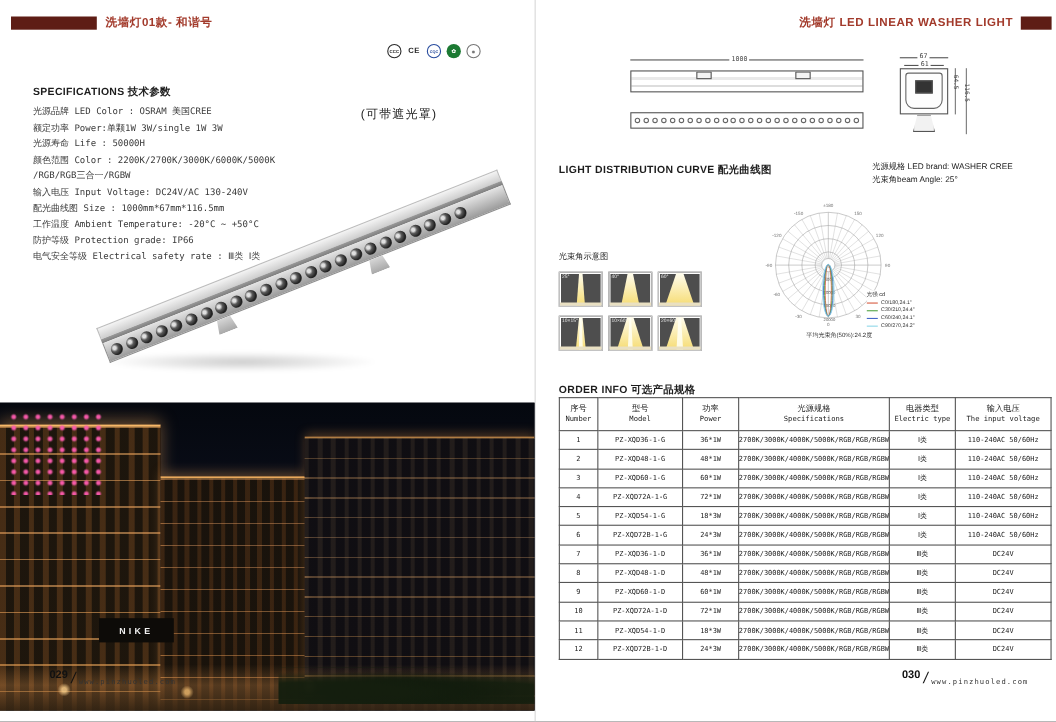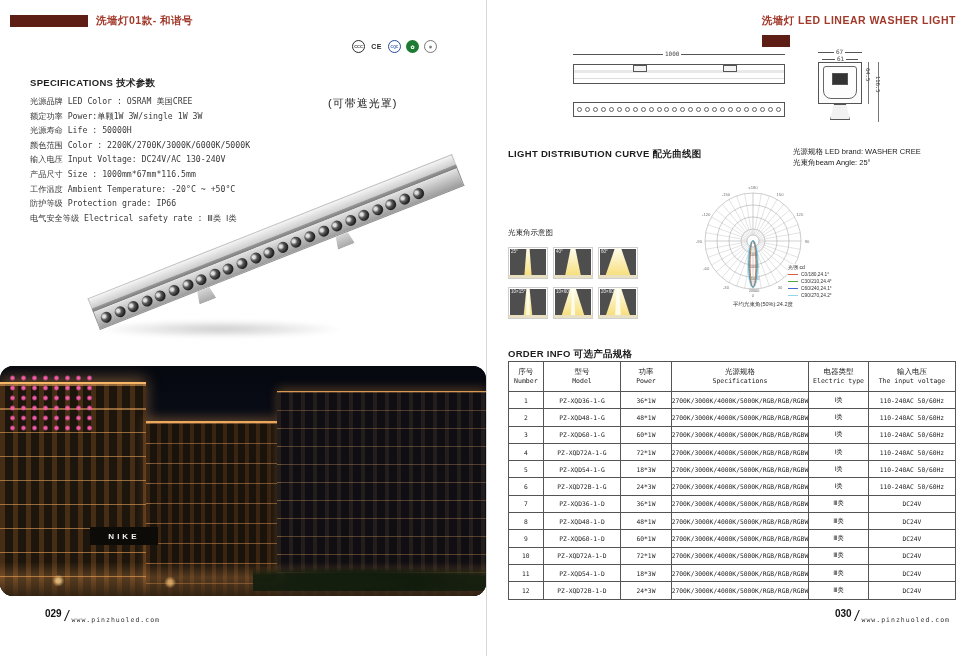--- a/index.html
+++ b/index.html
@@ -6,21 +6,21 @@
   #page{position:relative;width:960px;height:656px;background:#ffffff;overflow:hidden;
         font-family:"Liberation Sans",sans-serif;color:#222;}
   .abs{position:absolute;}
   .divider{left:486px;top:0;width:1px;height:656px;background:#d8d8d8;}
 
   
   .hdr-bar{height:12px;background:#5e1d15;}
   .hdr-title{font-size:10.5px;font-weight:bold;color:#a23a2b;letter-spacing:.5px;white-space:nowrap;}
   .hdr-l{left:10px;top:14px;display:flex;align-items:center;gap:8px;}
   .hdr-l .hdr-bar{width:78px;}
-  .hdr-r{right:4px;top:14px;display:flex;gap:7px;flex-direction:column;}
+  .hdr-r{right:4px;top:14px;display:flex;align-items:center;gap:7px;}
   .hdr-r .hdr-bar{width:28px;}
 
   
   .certs{left:352px;top:40px;display:flex;gap:5px;align-items:center;}
   .cert{width:13px;height:13px;border-radius:50%;display:flex;align-items:center;justify-content:center;
         font-size:4px;font-weight:bold;box-sizing:border-box;}
   .cert.ccc{border:1.3px solid #2a2a2a;color:#2a2a2a;}
   .cert.ce{border:none;border-radius:0;font-size:7px;color:#2a2a2a;letter-spacing:.5px;}
   .cert.cqc{border:1.2px solid #274b9e;color:#274b9e;font-size:3.5px;}
   .cert.rohs{background:#1c7a33;color:#fff;font-size:5px;}
@@ -40,21 +40,21 @@
   .bar-mid{height:4px;background:linear-gradient(180deg,#9a9a9a,#7d7d7d);}
   .bar-front{height:18px;background:linear-gradient(180deg,#e3e3e3,#9b9b9b);border:1px solid #8f8f8f;border-top:none;
     display:flex;align-items:center;padding:0 4px;gap:3.6px;}
   .bar-front i{display:block;width:11px;height:11px;border-radius:50%;flex:0 0 auto;
     background:radial-gradient(circle at 35% 35%,#dfdfdf 0 14%,#5a5a5a 34%,#1f1f1f 66%,#777 100%);}
   .bracket{position:absolute;bottom:-13px;width:18px;height:13px;background:linear-gradient(180deg,#d6d6d6,#a8a8a8);
     clip-path:polygon(15% 0,85% 0,100% 100%,0 100%);}
   .bracket.b1{left:26%;} .bracket.b2{left:64%;}
 
   
-  .photo{left:0;top:366px;width:486px;height:230px;background:#0a0d16;overflow:hidden;border-radius:13px;}
+  .photo{left:0;top:366px;width:486px;height:280px;background:#0a0d16;overflow:hidden;}
   .photo .sky{position:absolute;inset:0;background:linear-gradient(180deg,#05080f,#0c101d 45%,#1b140d 100%);}
   .bldg{position:absolute;}
   .bldgA{left:0;top:7%;width:30%;height:93%;background:
       repeating-linear-gradient(90deg,rgba(255,150,60,.18) 0 5px,rgba(0,0,0,0) 5px 13px),
       repeating-linear-gradient(180deg,rgba(255,178,92,.55) 0 1.5px,rgba(30,22,12,.95) 1.5px 24px);
       border-top:2px solid #f7b768;box-shadow:0 -4px 14px rgba(250,175,95,.4);}
   .pinkLights{left:1.5%;top:3%;width:18%;height:27%;
       background-image:radial-gradient(circle,rgba(255,92,176,.95) 1.3px,rgba(255,92,176,0) 3px);
       background-size:11px 10px;filter:blur(.3px);}
   .bldgB{left:30%;top:24%;width:27%;height:76%;background:
@@ -78,21 +78,21 @@
       background:
         radial-gradient(ellipse at 15% 70%, rgba(20,30,14,.95) 0 30%, rgba(0,0,0,0) 60%),
         radial-gradient(ellipse at 45% 65%, rgba(16,26,12,.95) 0 32%, rgba(0,0,0,0) 62%),
         radial-gradient(ellipse at 78% 70%, rgba(20,30,14,.95) 0 30%, rgba(0,0,0,0) 60%);}
 
   
   .footer{top:608px;display:flex;align-items:flex-start;gap:3px;}
   .footer .pno{font-size:10px;font-weight:bold;color:#111;}
   .footer .slash{font-size:14px;color:#111;font-style:italic;line-height:11px;padding-top:3px;}
   .footer .site{font-family:"DejaVu Sans Mono",monospace;font-size:6.5px;color:#333;letter-spacing:1px;padding-top:8px;}
-  .footer-l{left:45px;} .footer-r{right:10px;justify-content:center;}
+  .footer-l{left:45px;} .footer-r{right:25px;justify-content:center;}
 
   
   .dwg{left:558px;top:46px;width:345px;height:96px;font-family:"DejaVu Sans Mono",monospace;}
   .dwg *{position:absolute;box-sizing:border-box;}
   .dline{background:#555;}
   .dlabel{font-size:6px;color:#444;background:#fff;padding:0 2px;line-height:7px;}
   .topview{left:15px;top:18px;width:212px;height:20px;border:1px solid #555;
       background:linear-gradient(180deg,#fff 0 30%,#e9e9e9 30% 45%,#fff 45% 70%,#ddd 70% 78%,#fff 78%);}
   .tv-tab{width:14px;height:7px;border:1px solid #555;background:#f4f4f4;top:19px;}
   .frontview{left:15px;top:56px;width:212px;height:15px;border:1px solid #555;display:flex;align-items:center;
@@ -171,22 +171,23 @@
     <span class="cert rohs">✿</span>
     <span class="cert qs">◉</span>
   </div>
 
   <div class="abs sec-heading" style="left:30px;top:77px;">SPECIFICATIONS 技术参数</div>
   <div class="abs spec-wrap">
       <div class="spec-line">光源品牌 LED Color : OSRAM 美国CREE</div>
       <div class="spec-line">额定功率 Power:单颗1W 3W/single 1W 3W</div>
       <div class="spec-line">光源寿命 Life : 50000H</div>
       <div class="spec-line">颜色范围 Color : 2200K/2700K/3000K/6000K/5000K</div>
+      <div class="spec-line">/RGB/RGB三合一/RGBW</div>
       <div class="spec-line">输入电压 Input Voltage: DC24V/AC 130-240V</div>
-      <div class="spec-line">产品尺寸 Size : 1000mm*67mm*116.5mm</div>
+      <div class="spec-line">配光曲线图 Size : 1000mm*67mm*116.5mm</div>
       <div class="spec-line">工作温度 Ambient Temperature: -20°C ~ +50°C</div>
       <div class="spec-line">防护等级 Protection grade: IP66</div>
       <div class="spec-line">电气安全等级 Electrical safety rate : Ⅲ类 Ⅰ类</div>
     </div>
   <div class="abs shade-note">(可带遮光罩)</div>
 
   <div class="abs render-shadow"></div>
   <div class="abs led-bar">
     <div class="bar-top"></div>
     <div class="bar-mid"></div>

